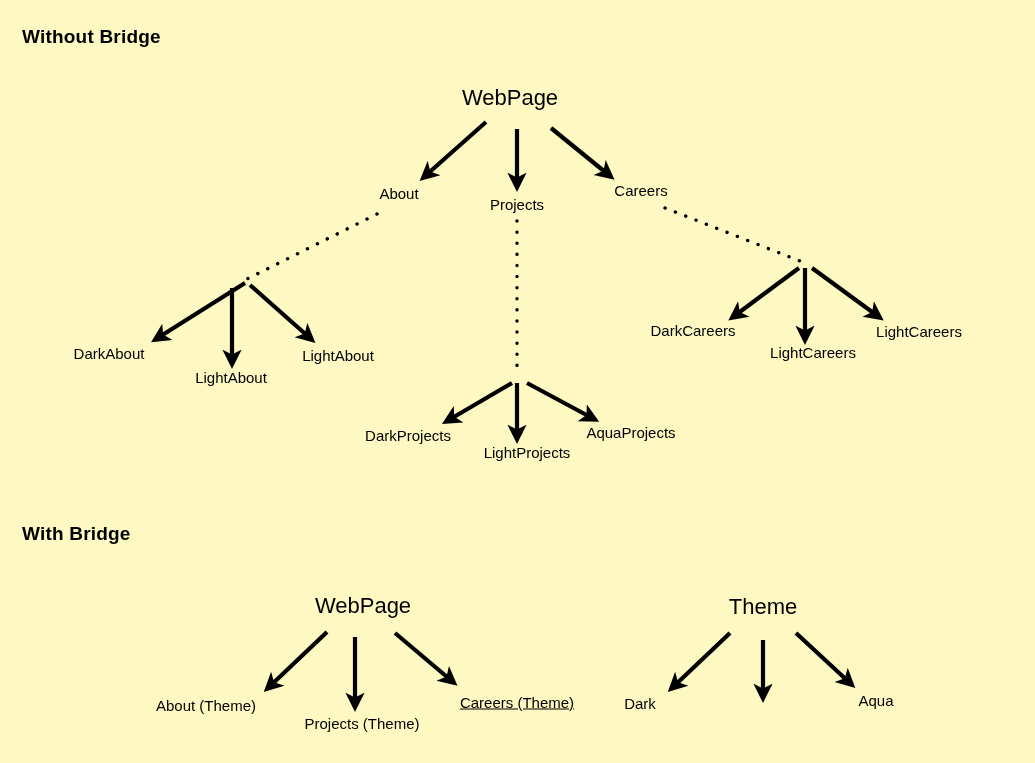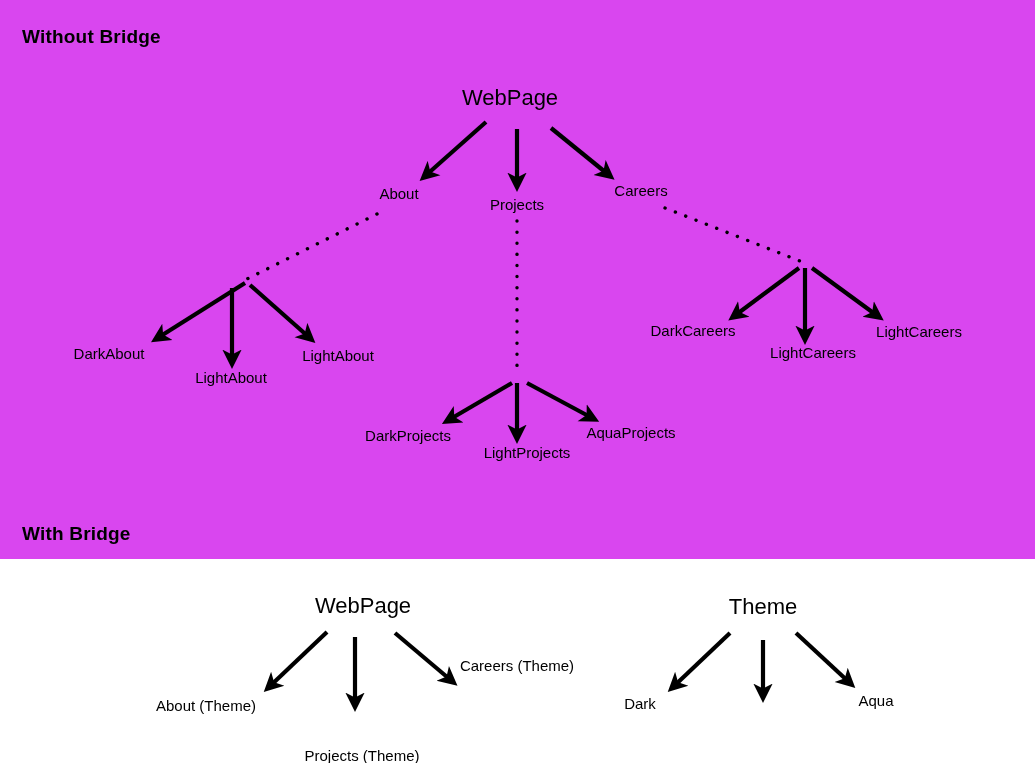--- a/index.html
+++ b/index.html
@@ -10,22 +10,22 @@
   body {
     width: 1035px;
     height: 763px;
     overflow: hidden;
     font-family: "Liberation Sans", sans-serif;
     color: #000000;
   }
   #canvas {
     position: relative;
     width: 1035px;
-    height: 559px;
-    background: #d946ef;
+    height: 763px;
+    background: #fef9c3;
   }
   #diagram-svg {
     position: absolute;
     left: 0;
     top: 0;
     width: 1035px;
     height: 763px;
   }
   .section-heading {
     position: absolute;
@@ -99,21 +99,21 @@
       <div class="node-label" style="left: 231px; top: 377px; text-align: center;">LightAbout</div>
       <div class="node-label" style="left: 338px; top: 355px;">LightAbout</div>
       <div class="node-label" style="left: 408px; top: 435px;">DarkProjects</div>
       <div class="node-label" style="left: 527px; top: 452px;">LightProjects</div>
       <div class="node-label" style="left: 631px; top: 432px;">AquaProjects</div>
       <div class="node-label" style="left: 693px; top: 330px;">DarkCareers</div>
       <div class="node-label" style="left: 813px; top: 352px;">LightCareers</div>
       <div class="node-label" style="left: 919px; top: 331px;">LightCareers</div>
       <div class="node-label big" style="left: 363px; top: 606px;">WebPage</div>
       <div class="node-label" style="left: 206px; top: 705px;">About (Theme)</div>
-      <div class="node-label" style="left: 362px; top: 723px; margin-top: 32px;">Projects (Theme)</div>
-      <div class="node-label" style="left: 517px; top: 665px;">Careers (Theme)</div>
+      <div class="node-label" style="left: 362px; top: 723px;">Projects (Theme)</div>
+      <div class="node-label" style="left: 517px; top: 702px; text-decoration: underline;">Careers (Theme)</div>
       <div class="node-label big" style="left: 763px; top: 607px;">Theme</div>
       <div class="node-label" style="left: 640px; top: 703px;">Dark</div>
       <div class="node-label" style="left: 762px; top: 740px; margin-top: 36px;">Light</div>
       <div class="node-label" style="left: 876px; top: 700px;">Aqua</div>
     </div>
 
 </div>
 
 </body></html>

